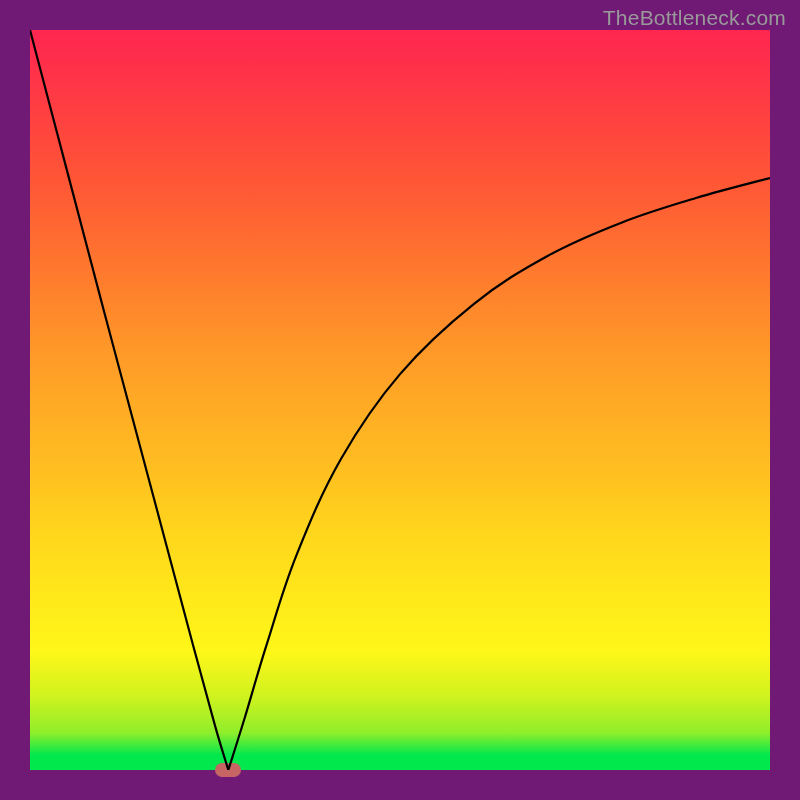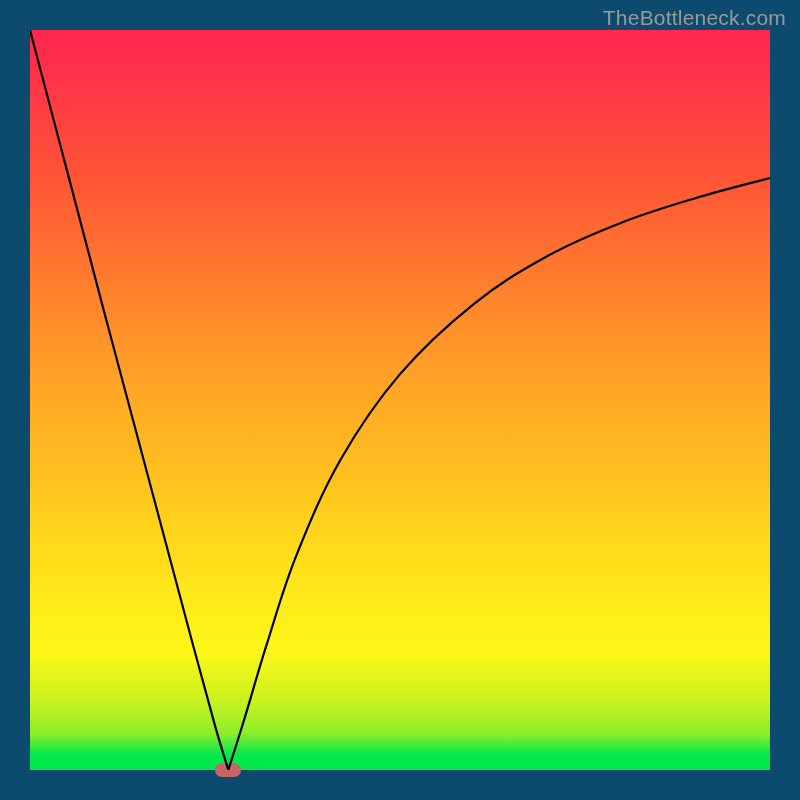--- a/index.html
+++ b/index.html
@@ -8,21 +8,21 @@
     width: 800px;
     height: 800px;
     overflow: hidden;
     background: #000;
     font-family: Arial, Helvetica, sans-serif;
   }
   .frame {
     position: relative;
     width: 800px;
     height: 800px;
-    background: #0c4a6e;
+    background: #701a75;
   }
   .plot {
     position: absolute;
     left: 30px;
     top: 30px;
     width: 740px;
     height: 740px;
     
     background: linear-gradient(
       to top,

